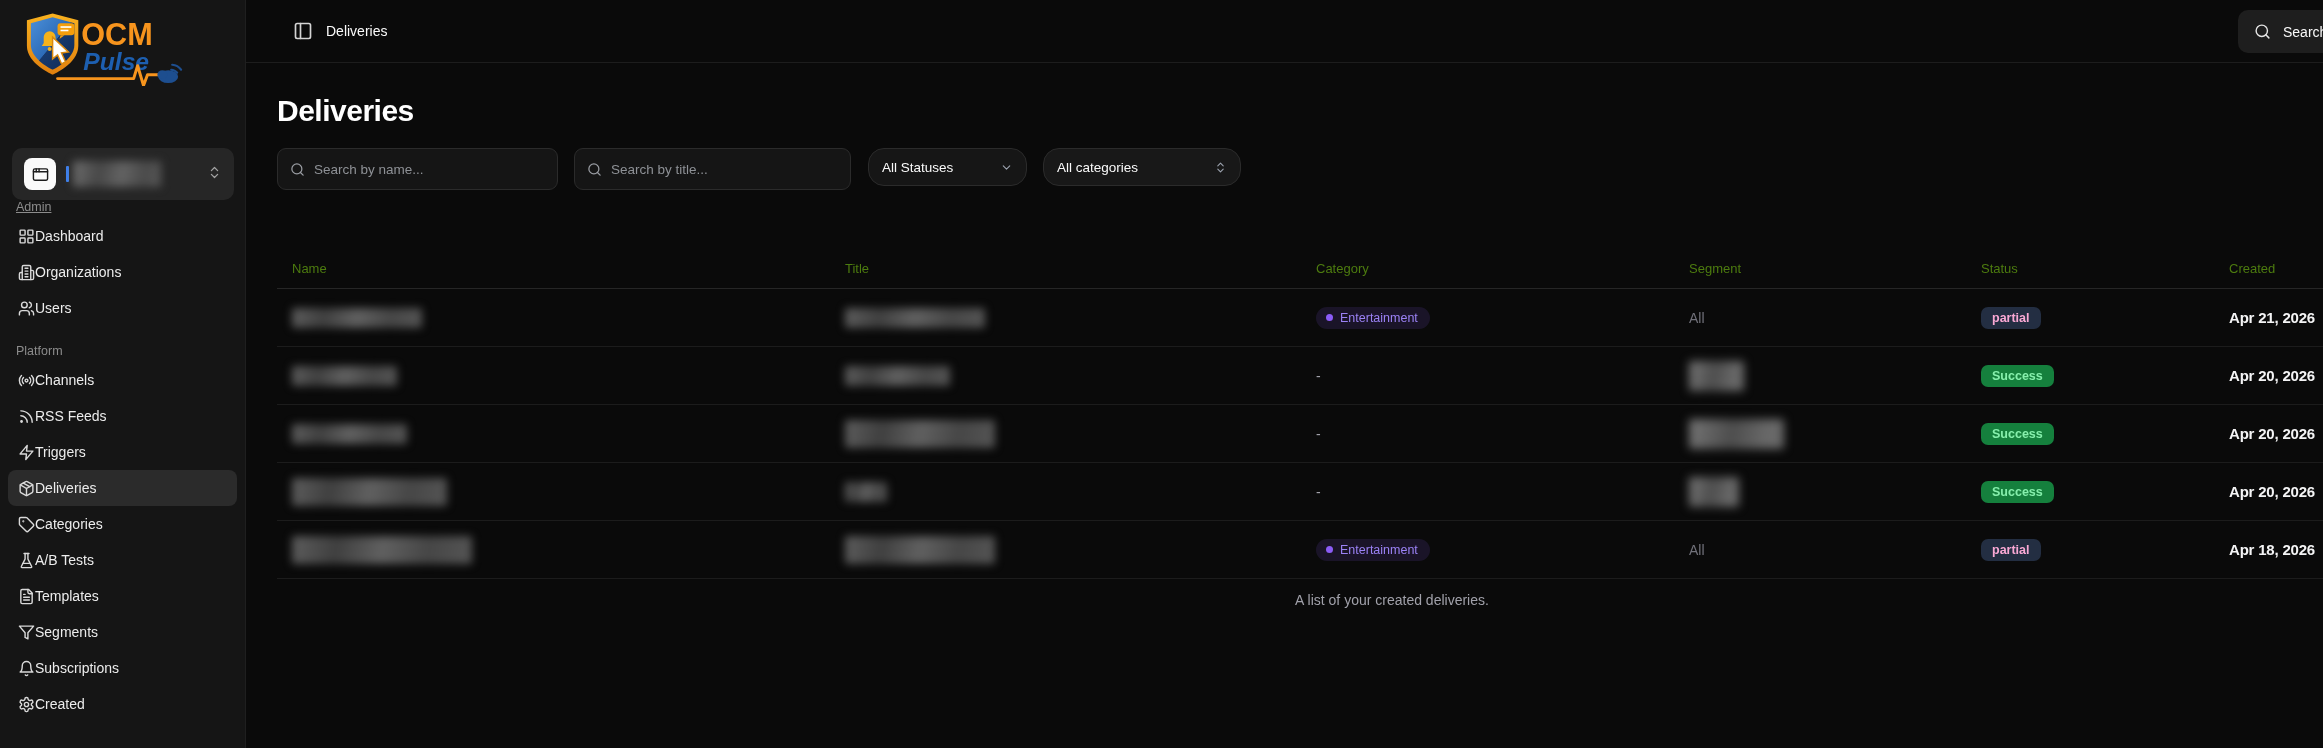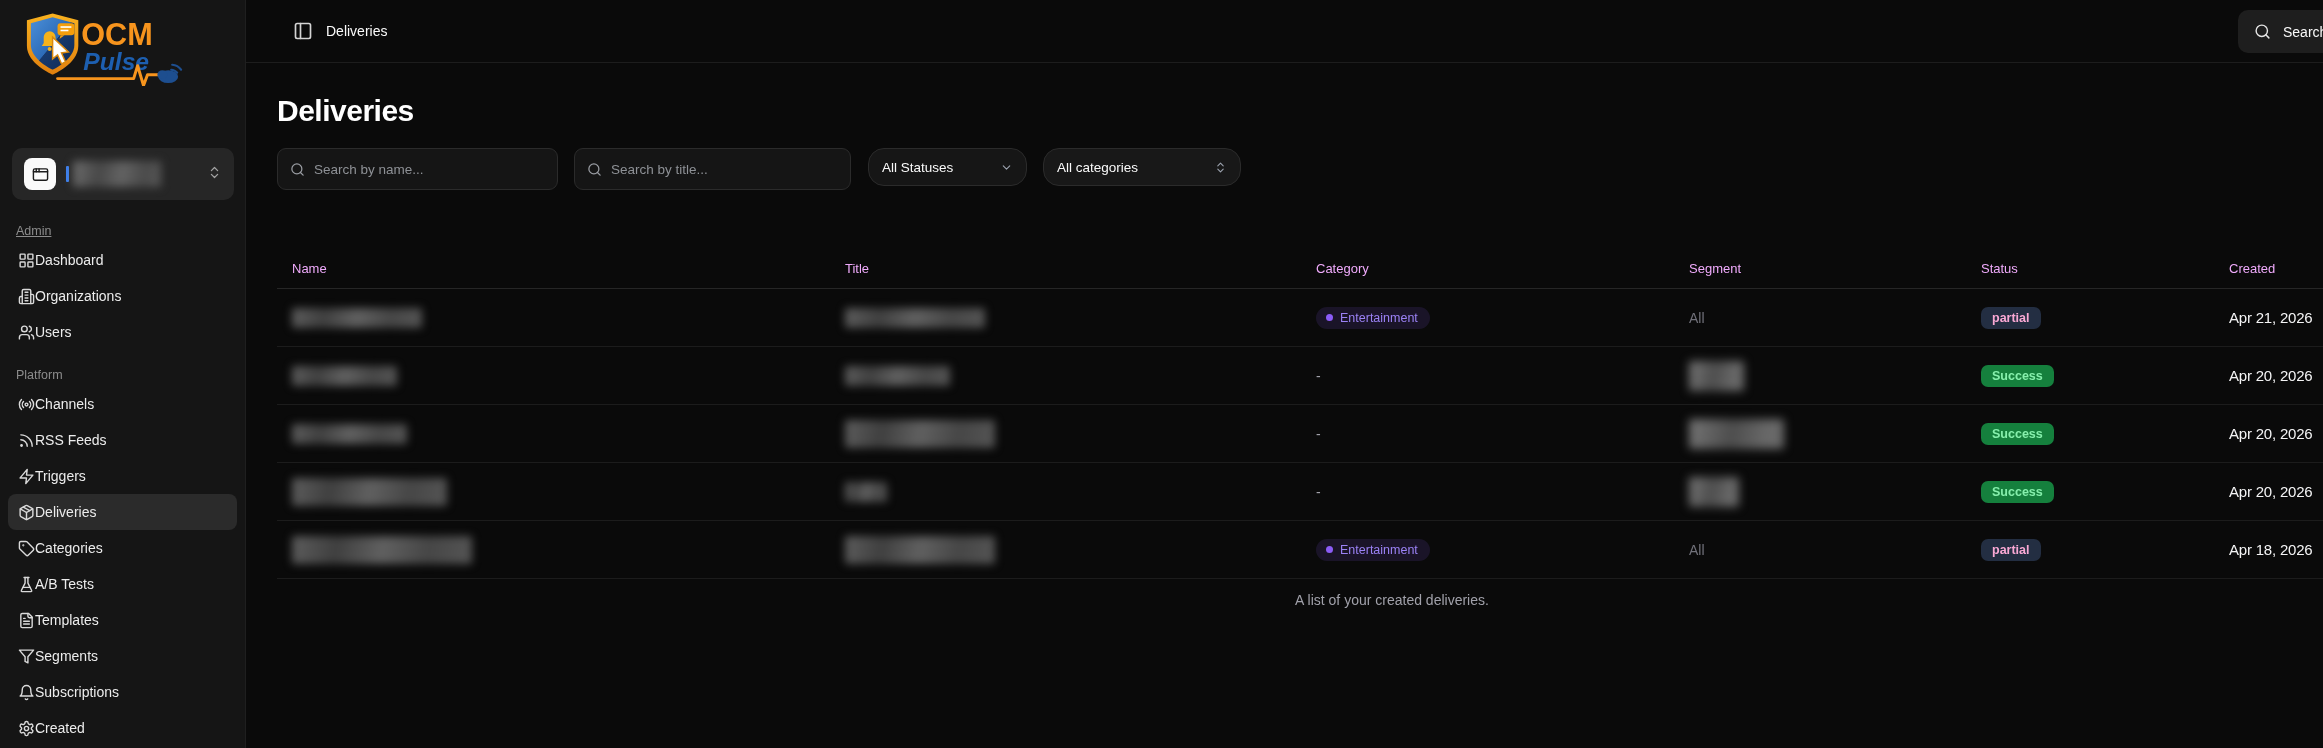--- a/index.html
+++ b/index.html
@@ -14,21 +14,21 @@
             border:none; border-radius:10px; display:flex; align-items:center;
             gap:10px; padding:0 12px; cursor:pointer; }
   .ws-tile { width:32px; height:32px; background:#fafafa; border-radius:8px;
              display:flex; align-items:center; justify-content:center; color:#1c1c1c; flex:none; }
   .ws-text { display:flex; align-items:center; gap:4px; flex:1; }
   .ws-cursor { width:3px; height:16px; background:#3b82f6; border-radius:1px; }
   .ws-blur { width:88px; height:26px; border-radius:2px; filter:blur(4px);
              background:linear-gradient(100deg,#6d6d6d,#474747 30%,#636363 55%,#4a4a4a 80%,#585858); }
   .ws-chevrons { color:#a3a3a3; }
   .section-label { margin:18px 0 4px 16px; font-size:12.5px; color:#8c8c8c; }
-  .section-label.first { margin-top:24px;text-decoration:underline; }
+  .section-label.first { margin-top:0;text-decoration:underline; }
   .nav-group { padding:0 8px; }
   .nav-item { height:36px; display:flex; align-items:center; padding:0 10px;
               border-radius:8px; color:#ececec; font-size:14px; cursor:pointer; }
   .nav-item.active { background:#2b2b2b; }
   .nav-item .nav-ico { color:#d9d9d9; display:flex; }
 
   .ico { width:17px; height:17px; }
   .ico-s { width:15px; height:15px; }
   .ico-xs { width:13px; height:13px; }
   .ico-l { width:20px; height:20px; }
@@ -63,40 +63,40 @@
         color:#fafafa; font-size:13.5px; cursor:pointer; }
   .dd.status { width:159px; margin-left:17px; }
   .dd.category { width:198px; margin-left:16px; background:#181818; }
   .dd .dd-ico { color:#9ca3af; display:flex; }
 
   
   .table { margin-top:58px; }
   .trow { display:grid; grid-template-columns:553px 471px 373px 292px 248px auto;
           align-items:center; padding-left:15px; }
   .thead { height:41px; border-bottom:1px solid #262626; }
-  .thead .th { color:#f0abfc; font-size:13px; font-weight:500; }
+  .thead .th { color:#4d7c0f; font-size:13px; font-weight:500; }
   .tr { height:58px; border-bottom:1px solid #1c1c1c; }
 
   .redact { height:20px; border-radius:3px; filter:blur(4px);
             background:linear-gradient(100deg,#5d5d5d,#3f3f3f 25%,#606060 50%,#464646 75%,#555555); }
   .redact.tall { height:28px; }
   .redact.seg { height:30px; filter:blur(5px);
             background:linear-gradient(100deg,#757575,#4d4d4d 45%,#686868 80%); }
 
   .cat-pill { display:inline-flex; align-items:center; gap:7px;
               background:rgba(139,92,246,0.13); border-radius:999px; padding:4px 12px 4px 10px;
               font-size:12.5px; color:#9b82f5; }
   .cat-dot { width:7px; height:7px; border-radius:50%; background:#8b5cf6; }
   .cat-dash { color:#a1a1aa; font-size:14px; }
   .seg-text { color:#71717a; font-size:14px; }
   .badge { display:inline-flex; align-items:center; border-radius:7px; padding:4px 11px;
            font-size:12.5px; font-weight:700; }
   .badge.success { background:#15803d; color:#86efac; }
   .badge.partial { background:#232e42; color:#f9a8d4;text-align:center; }
-  .created { color:#f4f4f5; font-size:15px; font-weight:400; letter-spacing:-0.2px; }
+  .created { color:#f4f4f5; font-size:15px; font-weight:700; letter-spacing:-0.2px; }
 
   .caption-wrap { width:2230px; margin-top:13px; text-align:center; }
   .caption-wrap p { color:#a1a1aa; font-size:14px; }
 </style>
 </head>
 <body>
 
 <aside class="sidebar">
   <div class="logo-wrap">
     <svg width="168" height="78" viewBox="0 0 170 78">

